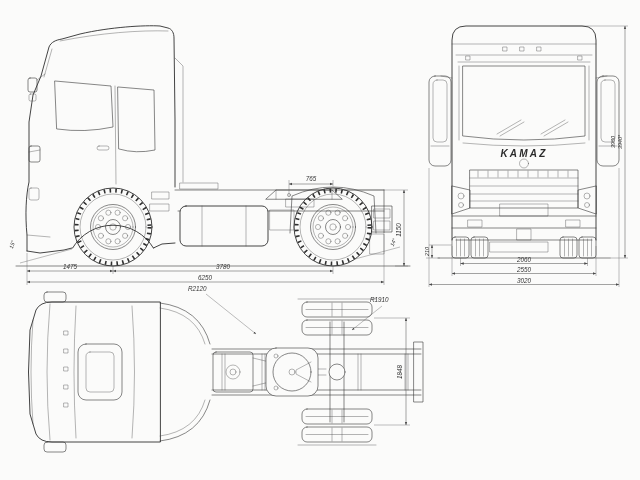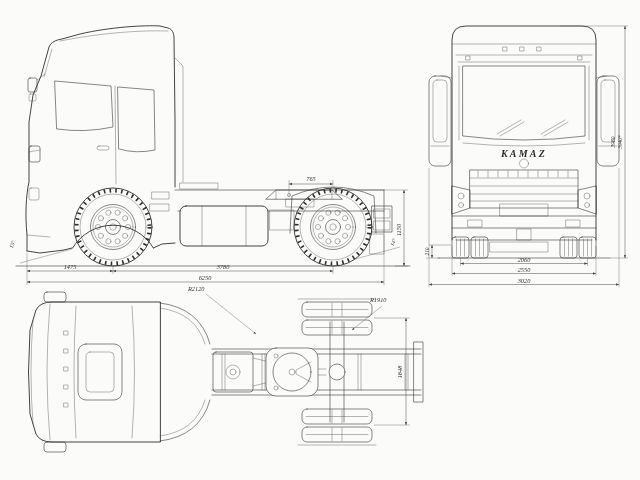--- a/index.html
+++ b/index.html
@@ -1,18 +1,18 @@
 <!DOCTYPE html>
 <html><head>
 <meta charset="utf-8">
 <style>
   html,body{margin:0;padding:0;background:#e8e8e8;}
   .canvas{
     width:640px;height:480px;background:#fbfbfa;position:relative;overflow:hidden;
-    font-family:Liberation Serif, serif;
+    font-family:Liberation Sans, sans-serif;
   }
   svg{display:block;}
   .outline{fill:none;stroke:#2f2f2f;stroke-width:0.9;stroke-linejoin:round;stroke-linecap:round;}
   .mid{fill:none;stroke:#383838;stroke-width:0.6;stroke-linejoin:round;stroke-linecap:round;}
   .fine{fill:none;stroke:#474747;stroke-width:0.4;stroke-linejoin:round;stroke-linecap:round;}
   .dim{fill:none;stroke:#4a4a4a;stroke-width:0.5;}
   .ext{fill:none;stroke:#5a5a5a;stroke-width:0.4;}
   .white{fill:#fbfbfa;}
   .dimtxt{font-size:6.3px;font-style:italic;fill:#333;}
   .dimtxt-s{font-size:5.4px;font-style:italic;fill:#333;}

